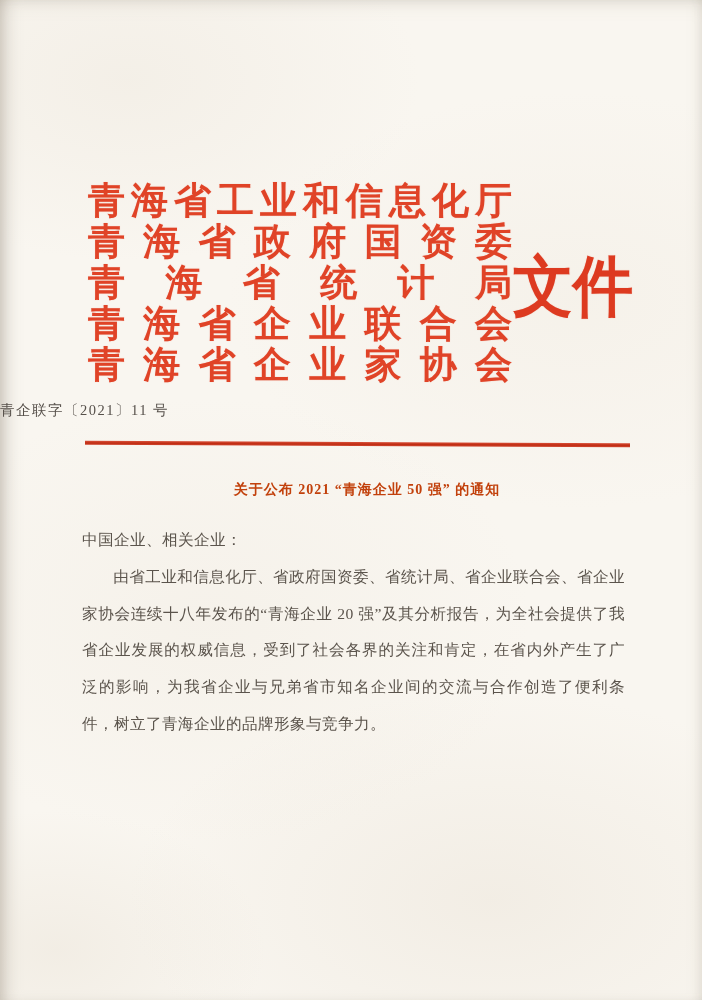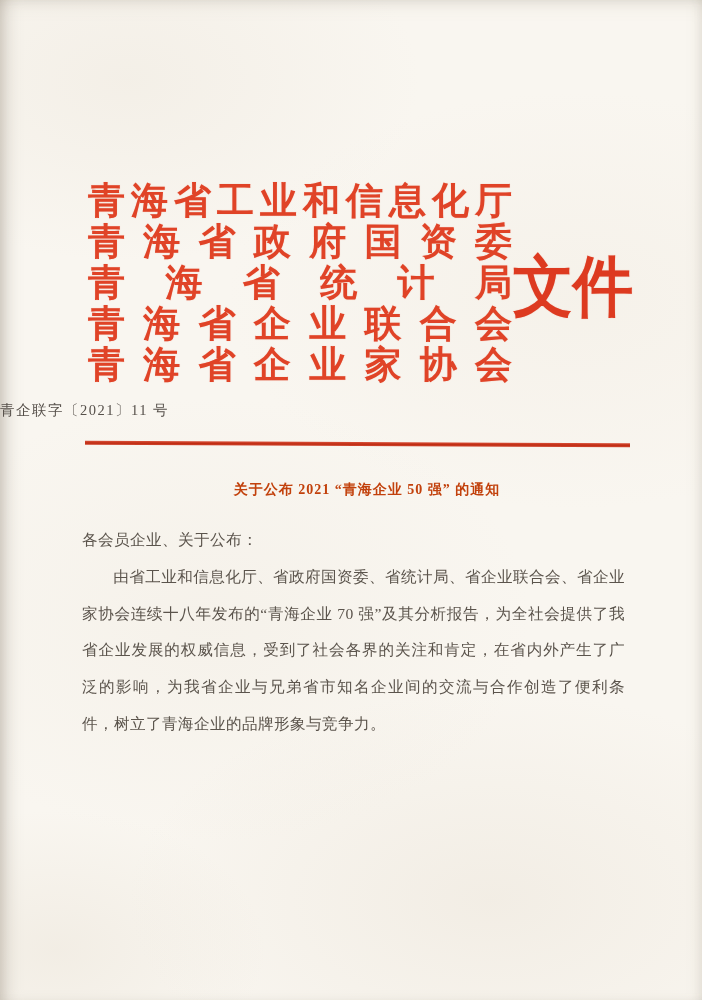--- a/index.html
+++ b/index.html
@@ -184,16 +184,16 @@
     <div class="doc-type">文件</div>
   </header>
 
   <div class="doc-number">青企联字〔2021〕11 号</div>
 
   <div class="red-divider"></div>
 
   <h1 class="doc-title">关于公布 2021 “青海企业 50 强” 的通知</h1>
 
   <div class="body-text">
-    <p class="salutation">各会员企业、关于公布：</p>
-    <p>由省工业和信息化厅、省政府国资委、省统计局、省企业联合会、省企业家协会连续十八年发布的“青海企业 70 强”及其分析报告，为全社会提供了我省企业发展的权威信息，受到了社会各界的关注和肯定，在省内外产生了广泛的影响，为我省企业与兄弟省市知名企业间的交流与合作创造了便利条件，树立了青海企业的品牌形象与竞争力。</p>
+    <p class="salutation">中国企业、相关企业：</p>
+    <p>由省工业和信息化厅、省政府国资委、省统计局、省企业联合会、省企业家协会连续十八年发布的“青海企业 20 强”及其分析报告，为全社会提供了我省企业发展的权威信息，受到了社会各界的关注和肯定，在省内外产生了广泛的影响，为我省企业与兄弟省市知名企业间的交流与合作创造了便利条件，树立了青海企业的品牌形象与竞争力。</p>
   </div>
 </div>
 
 </body></html>

